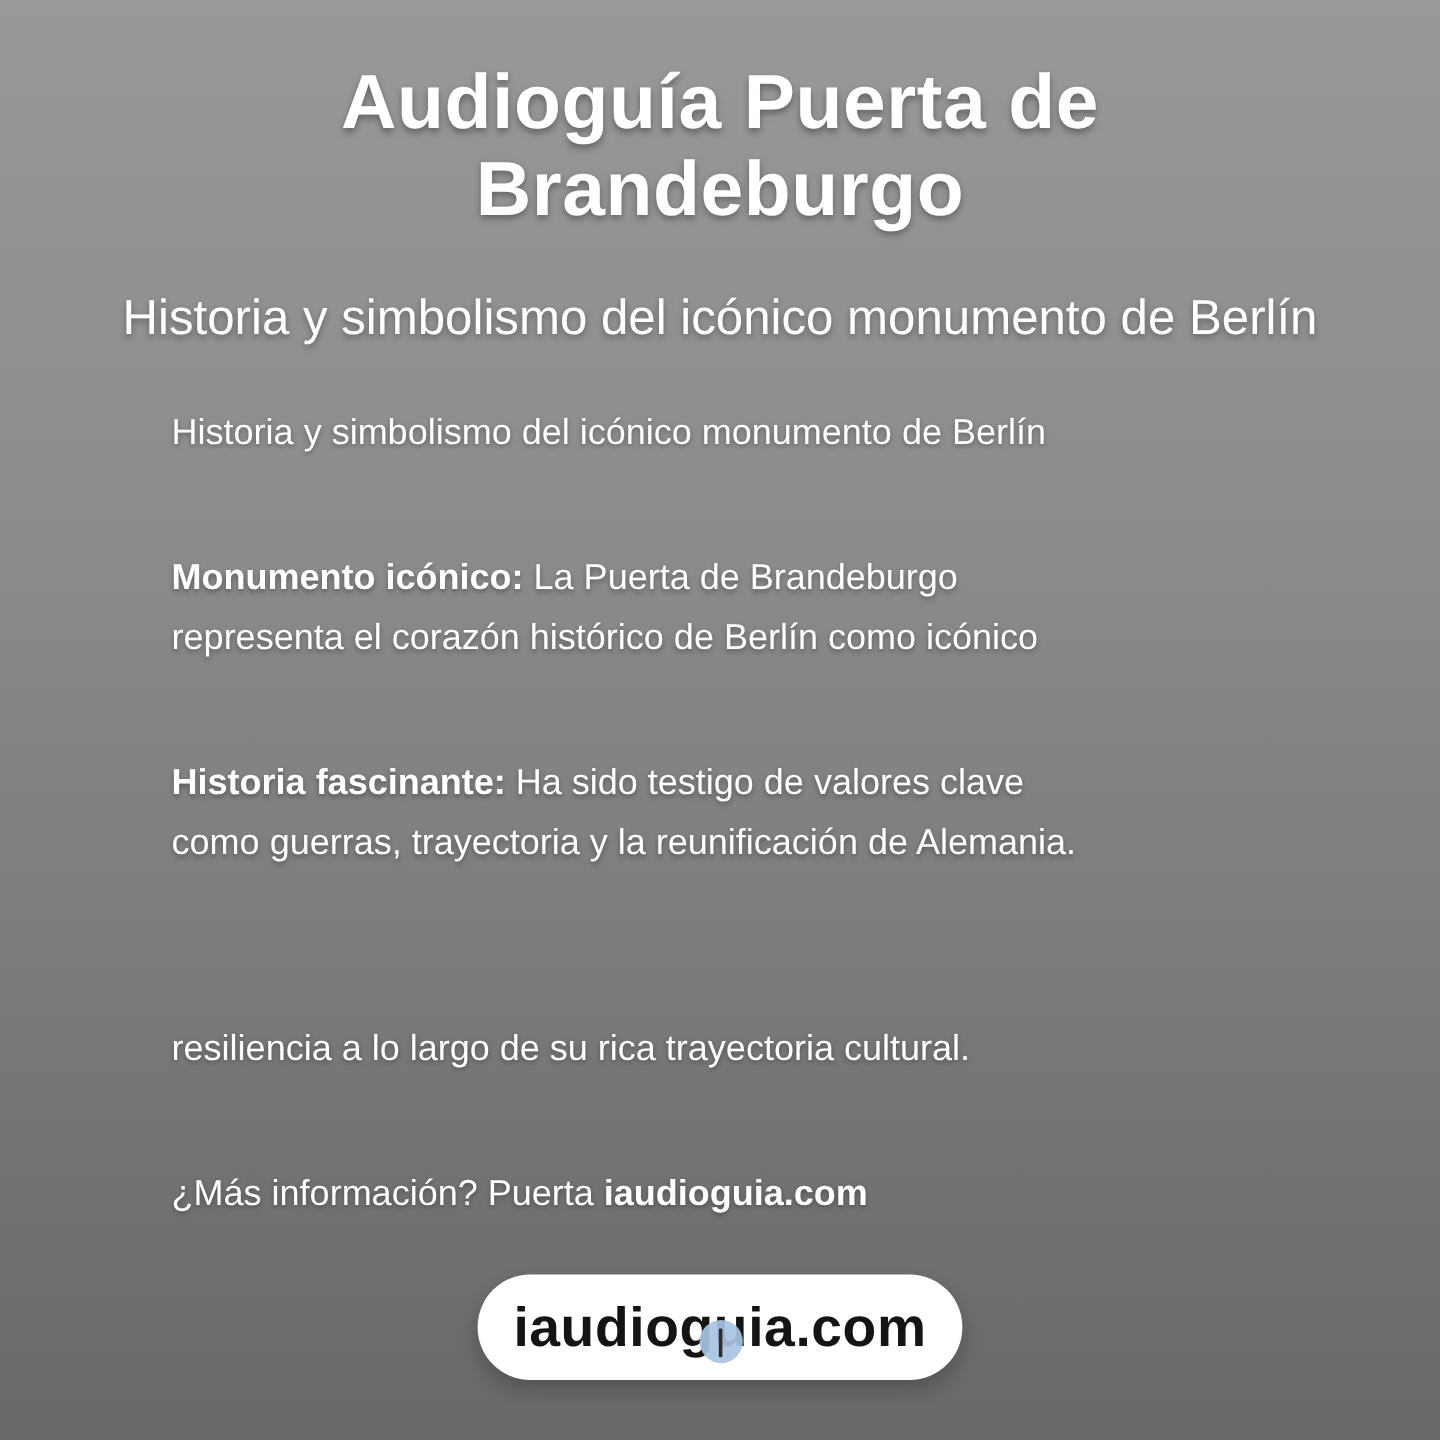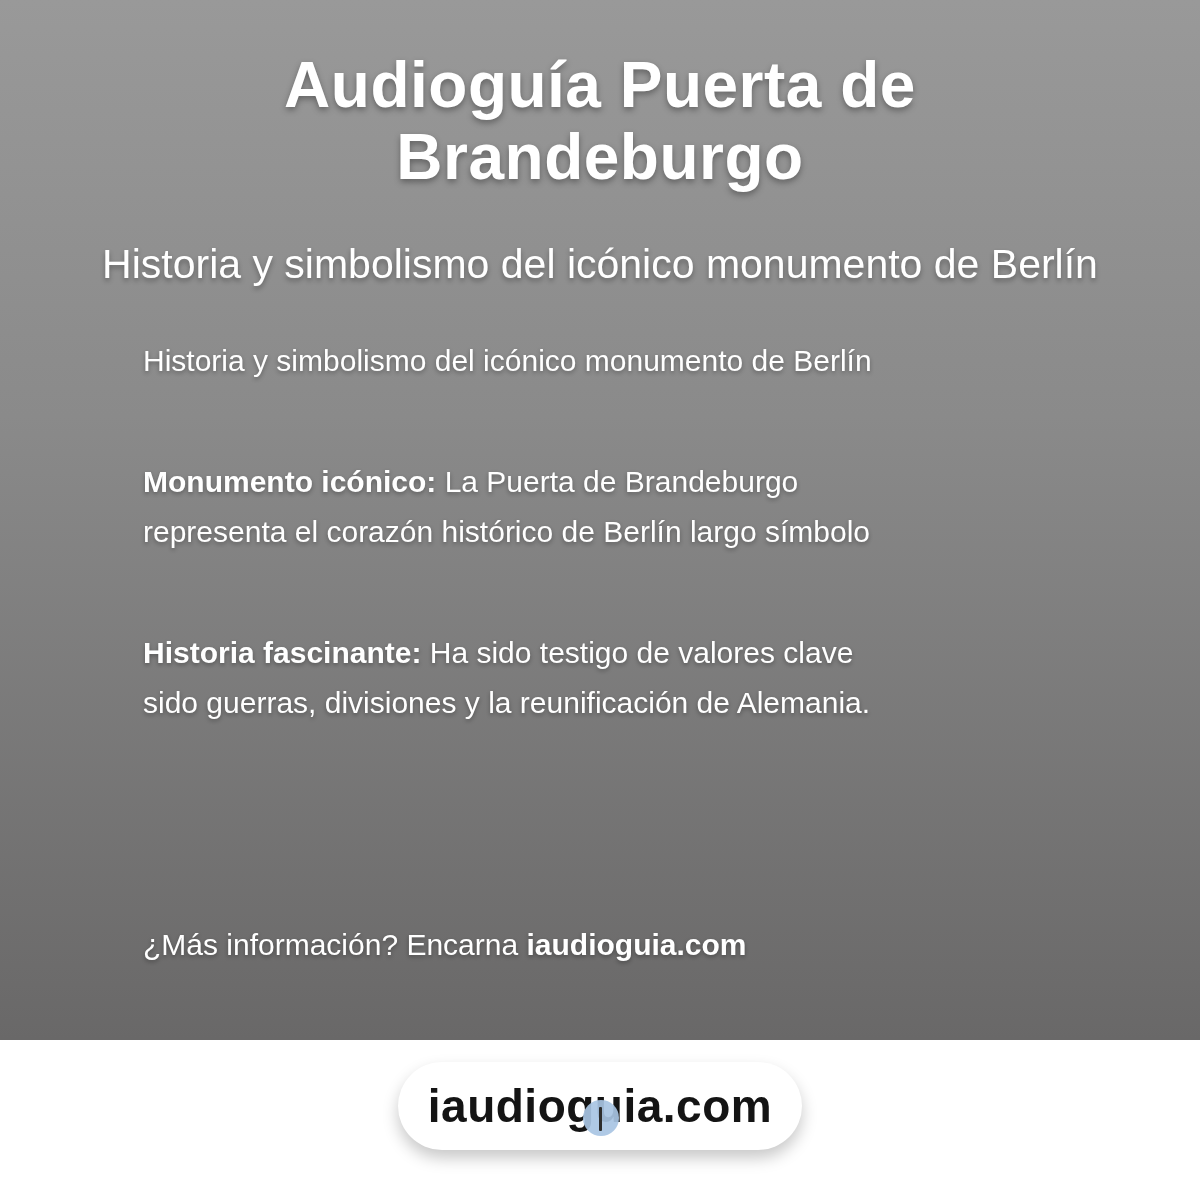--- a/index.html
+++ b/index.html
@@ -4,21 +4,21 @@
 <style>
   * { margin: 0; padding: 0; box-sizing: border-box; }
   html, body { width: 1200px; height: 1200px; }
   body {
     font-family: "Liberation Sans", "DejaVu Sans", sans-serif;
     overflow: hidden;
   }
   .canvas {
     position: relative;
     width: 1200px;
-    height: 1040px;
+    height: 1200px;
     background: linear-gradient(180deg, #999999 0%, #8a8a8a 40%, #696868 100%);
     color: #ffffff;
   }
   .page-title {
     padding-top: 50px;
     margin: 0 auto;
     max-width: 960px;
     text-align: center;
     font-size: 64px;
     line-height: 1.12;
@@ -102,30 +102,30 @@
 
   <h1 class="page-title">Audioguía Puerta de Brandeburgo</h1>
 
   <h2 class="page-subtitle">Historia y simbolismo del icónico monumento de Berlín</h2>
 
   <div class="body-copy">
 
     <p class="para"><span class="line">Historia y simbolismo del icónico monumento de Berlín</span></p>
 
     <p class="para"><span class="line"><span class="lead">Monumento icónico:</span><span class="line"> La Puerta de Brandeburgo</span></span><br>
-      <span class="line">representa el corazón histórico de Berlín largo símbolo</span><br>
+      <span class="line">representa el corazón histórico de Berlín como icónico</span><br>
       </p>
 
     <p class="para"><span class="line"><span class="lead">Historia fascinante:</span><span class="line"> Ha sido testigo de valores clave</span></span><br>
-      <span class="line">sido guerras, divisiones y la reunificación de Alemania.</span></p>
+      <span class="line">como guerras, trayectoria y la reunificación de Alemania.</span></p>
 
     <p class="para"><br>
-      </p>
+      <span class="line">resiliencia a lo largo de su rica trayectoria cultural.</span></p>
 
-    <p class="para cta-line"><span>¿Más información? Encarna </span><span class="cta-domain">iaudioguia.com</span></p>
+    <p class="para cta-line"><span>¿Más información? Puerta </span><span class="cta-domain">iaudioguia.com</span></p>
 
   </div>
 
   <div class="footer-area">
     <button class="website-button">
       <span>iaudioguia.com</span>
     </button>
   </div>
 
   <div class="cursor-indicator">

